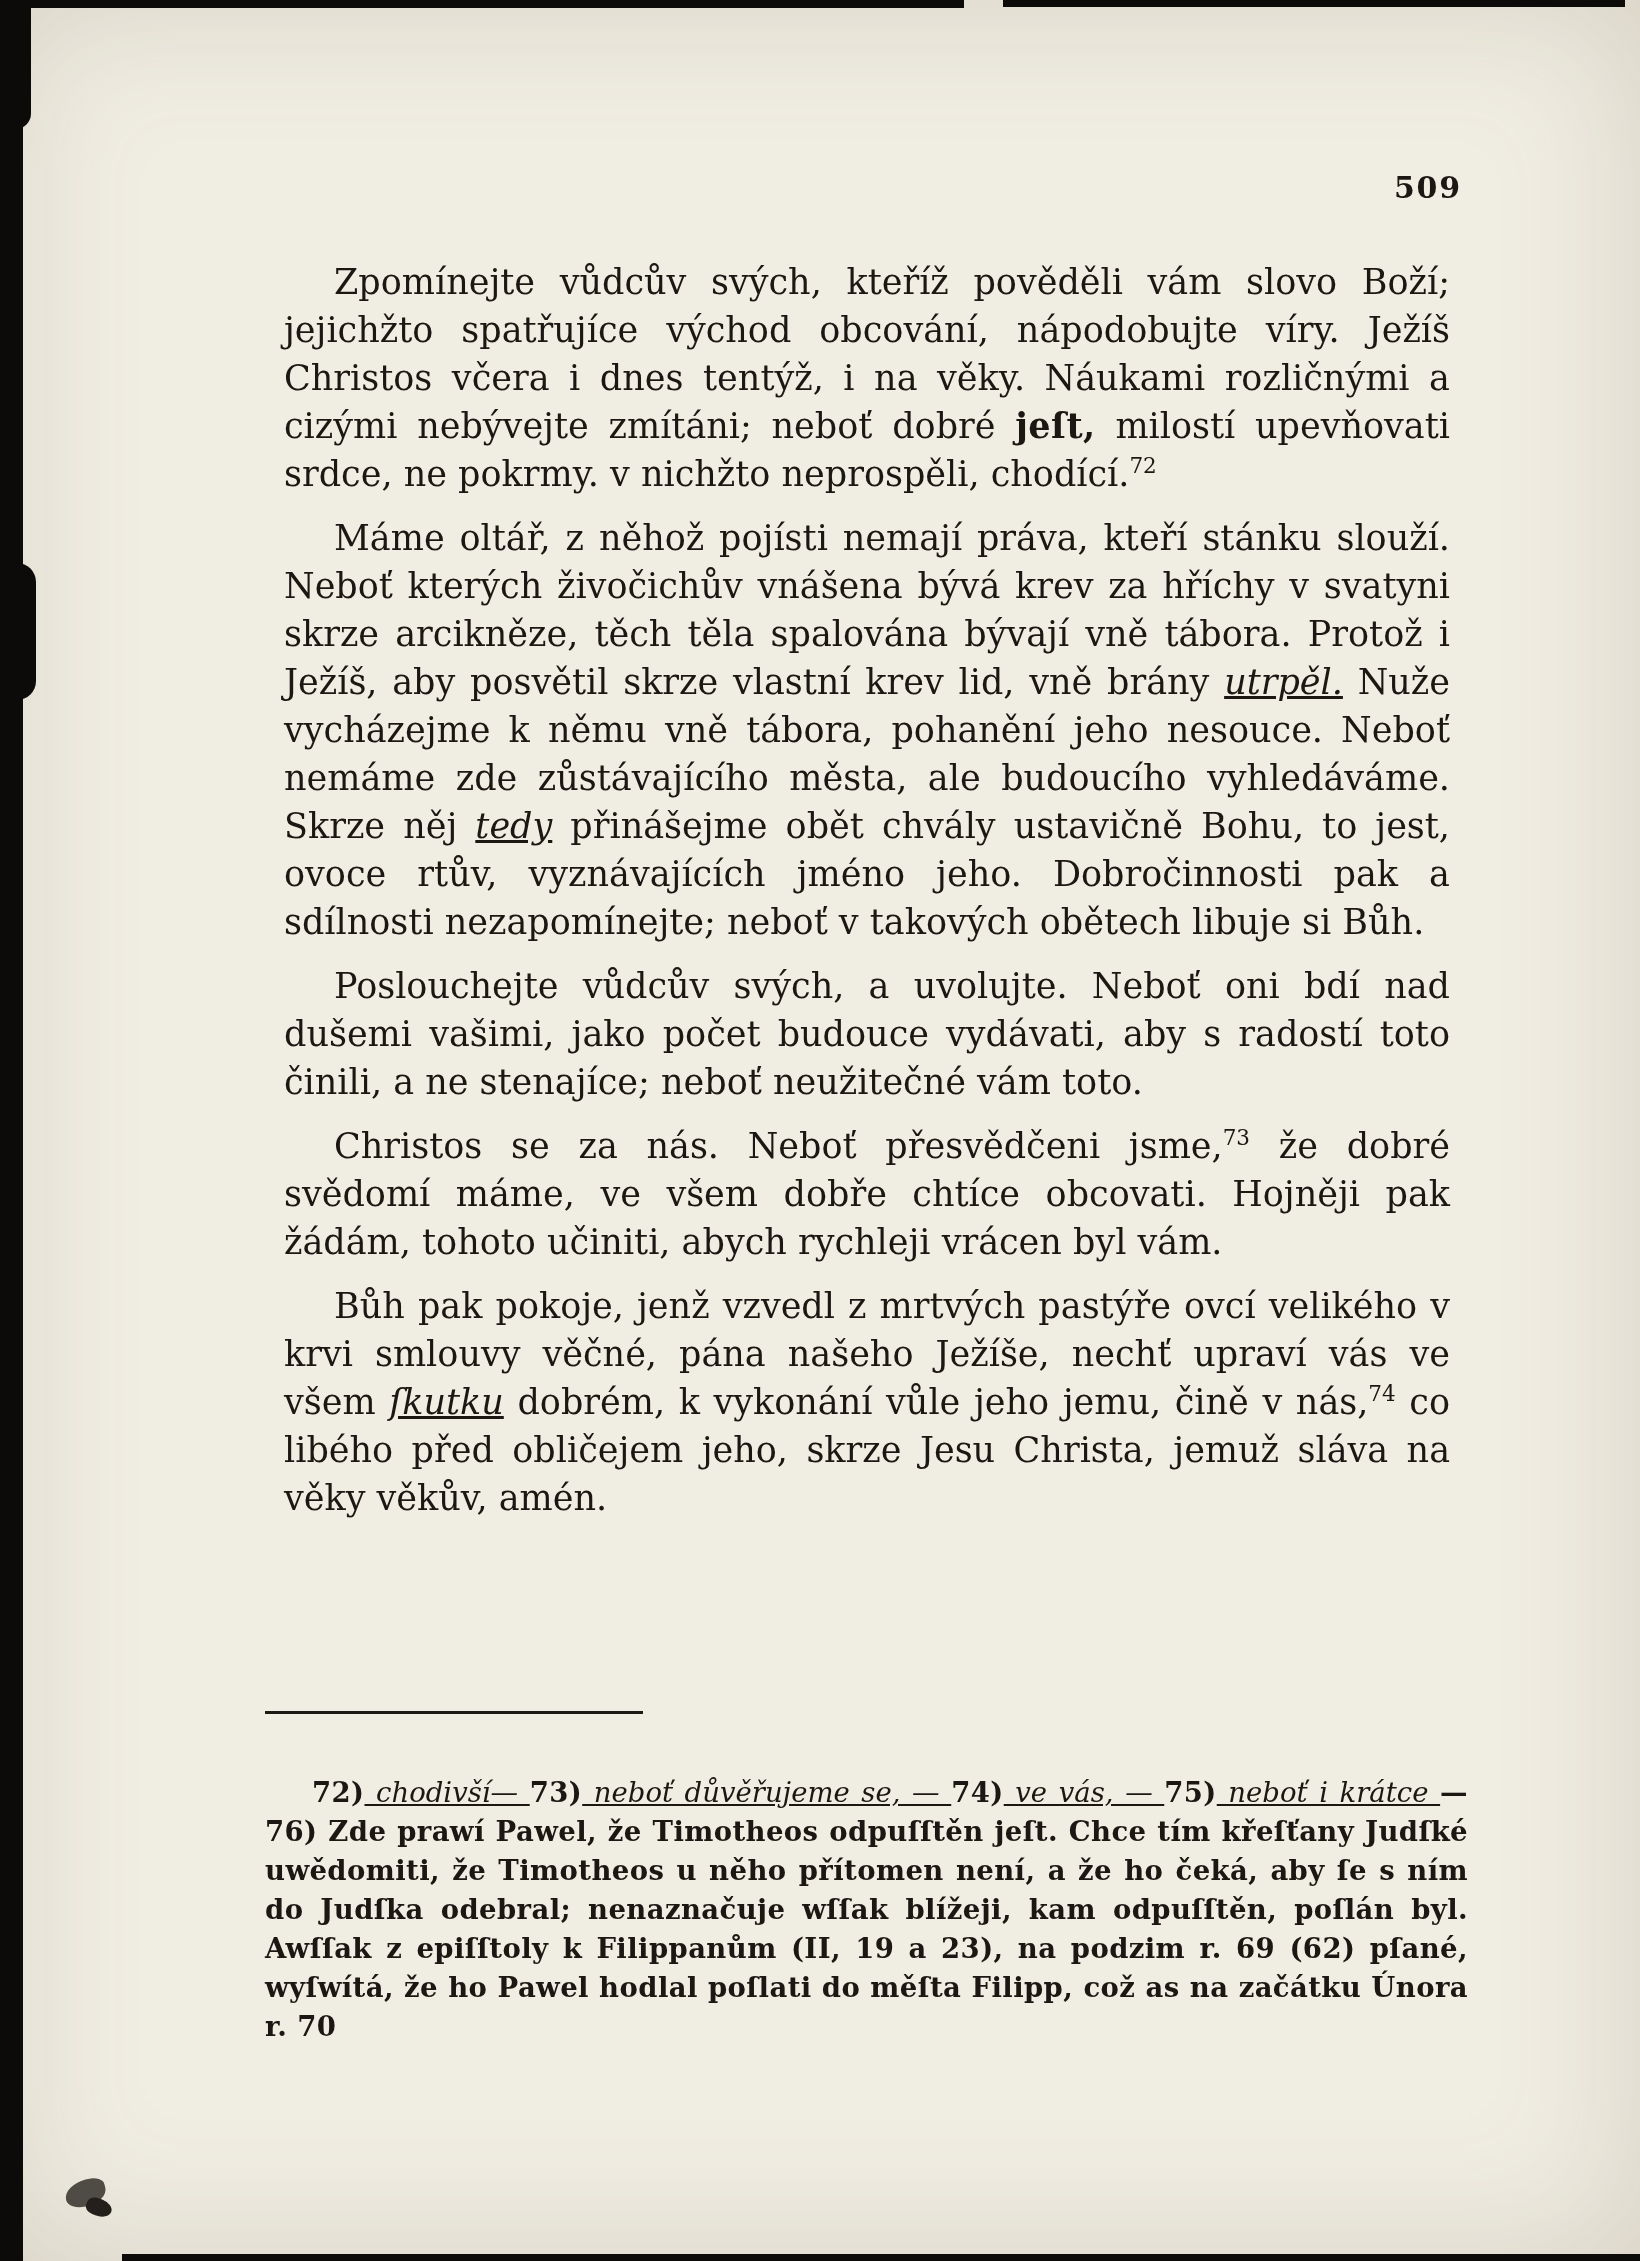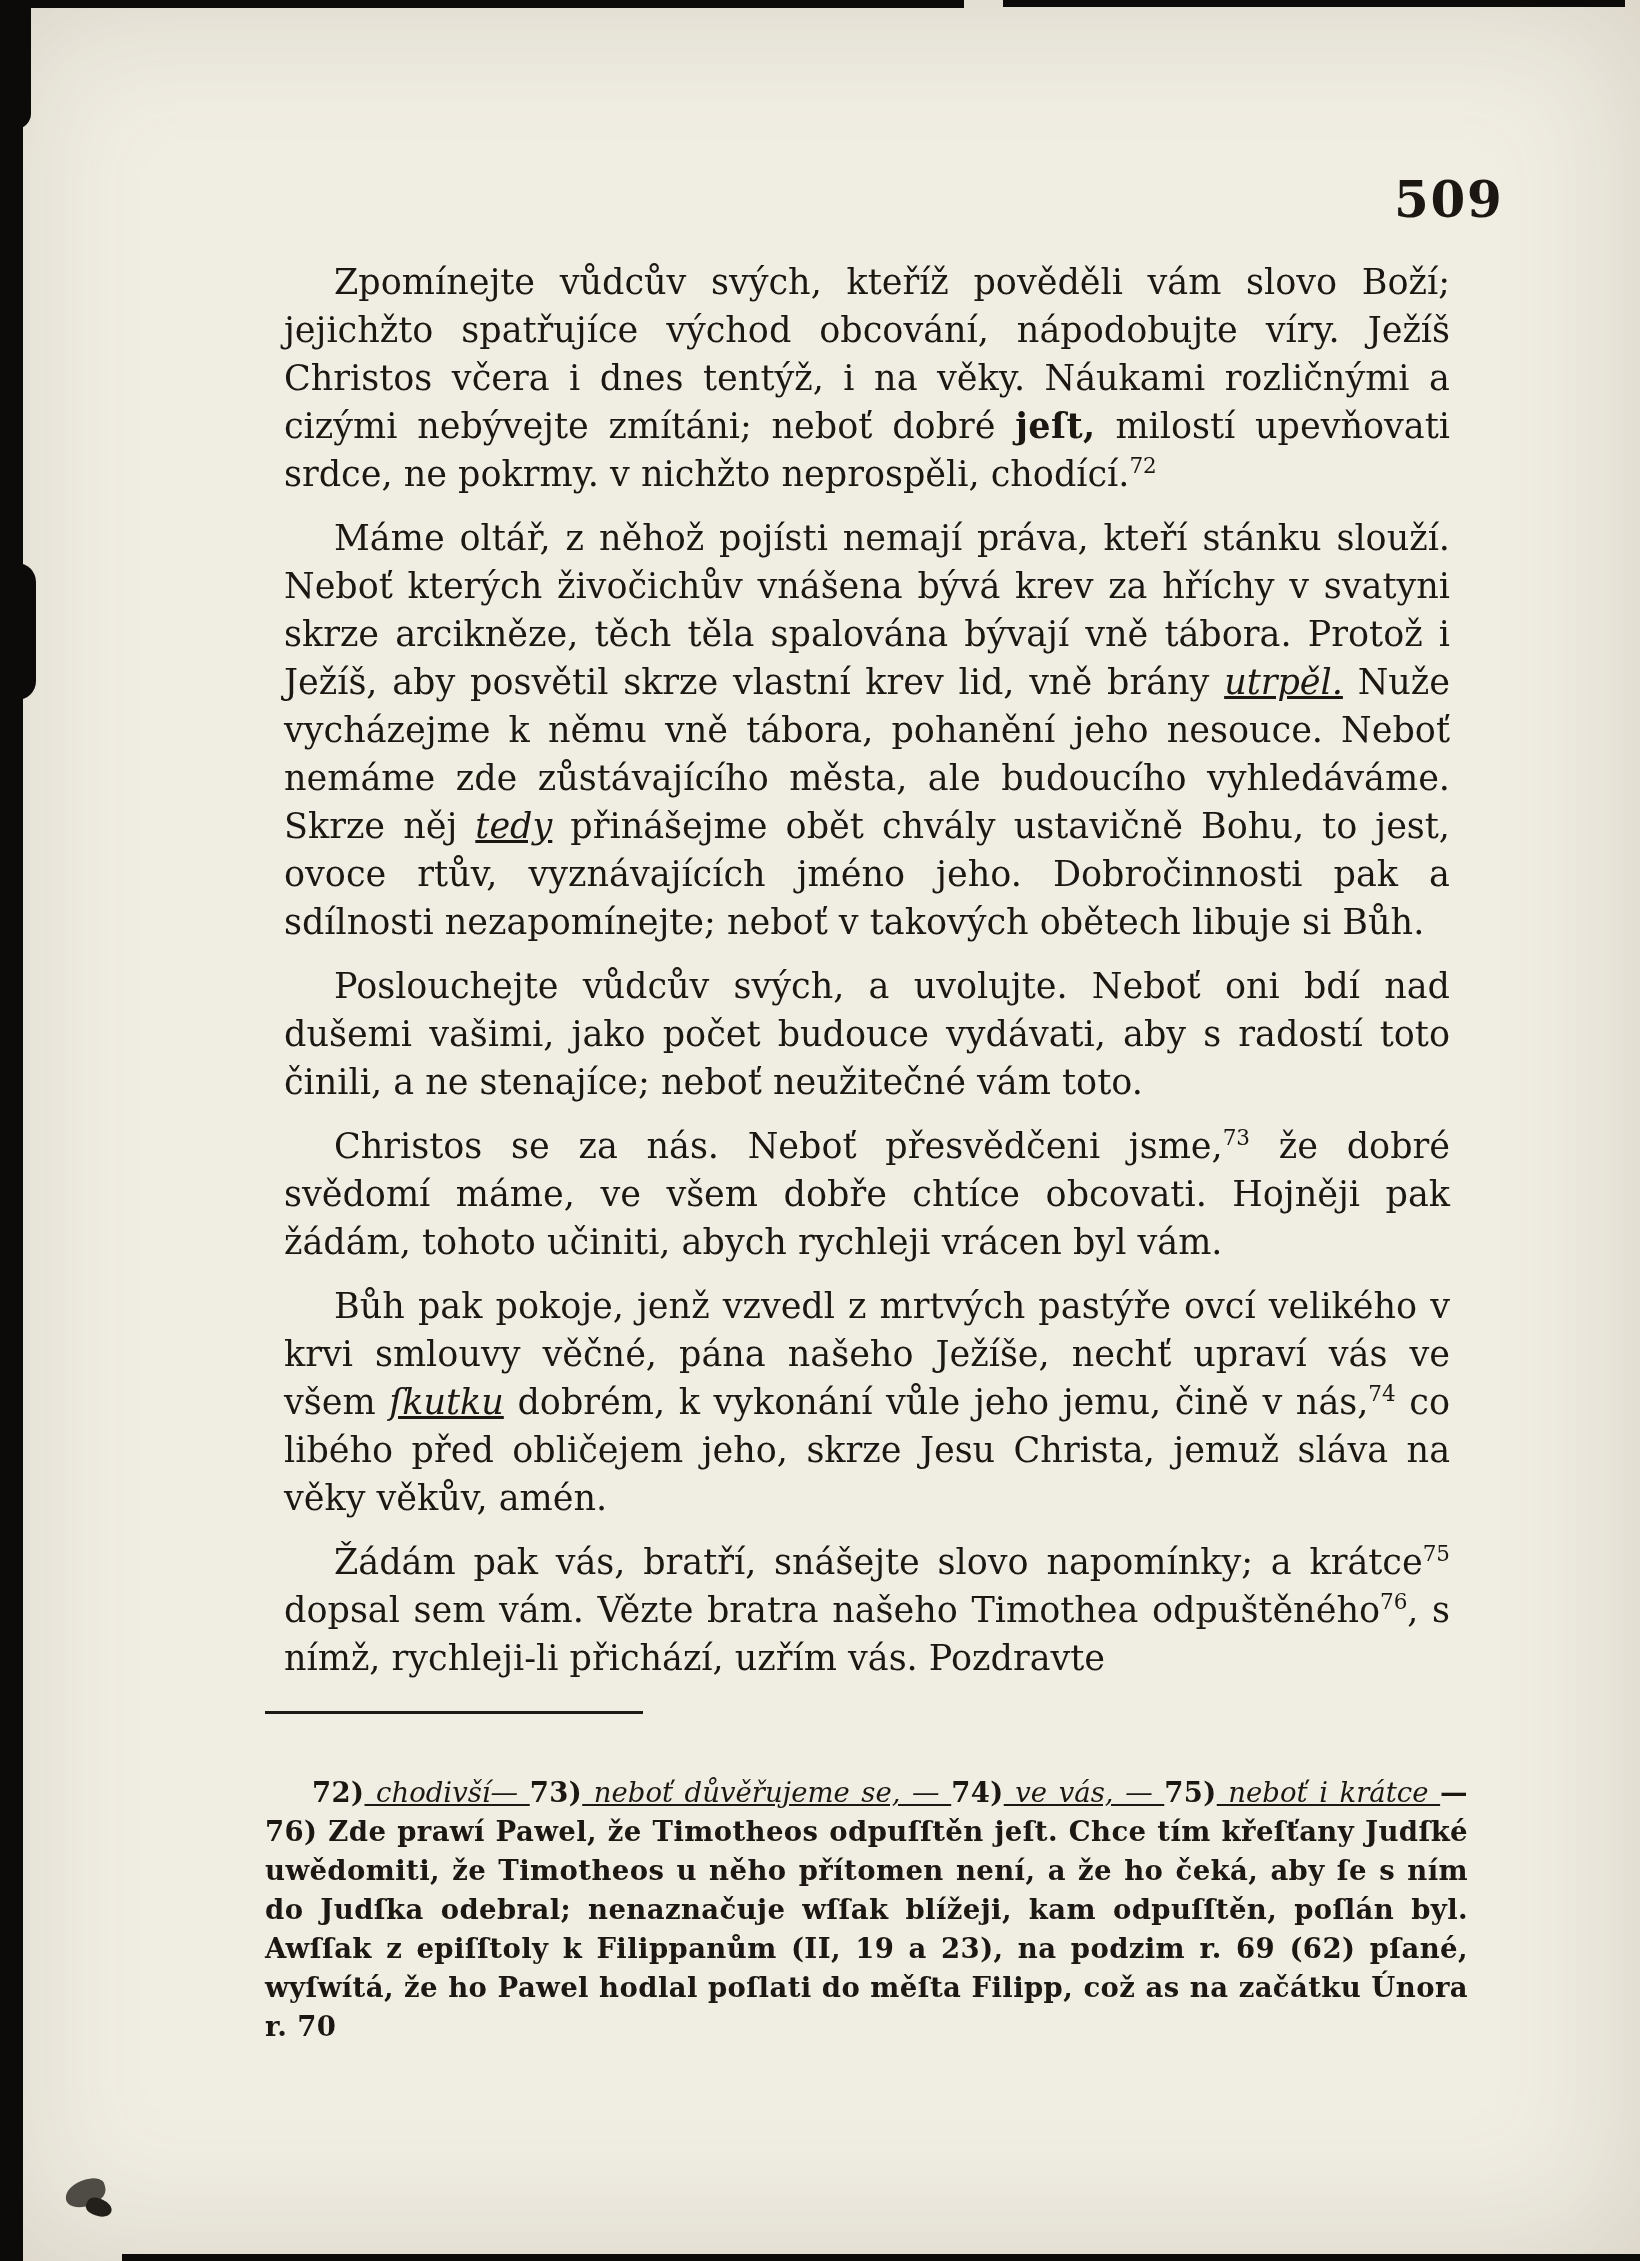--- a/index.html
+++ b/index.html
@@ -23,21 +23,21 @@
   .edge-top-a  { position: absolute; left: 23px;  top: 0; width: 941px; height: 7.7px; background: #0c0b09; }
   .edge-top-b  { position: absolute; left: 1003px; top: 0; width: 622px; height: 6.9px; background: #0c0b09; }
   .edge-bottom { position: absolute; left: 122px; bottom: 0; width: 1519px; height: 6.9px; background: #0c0b09; }
   .smudge-a { position: absolute; left: 65px; top: 2180px; width: 41px; height: 26px; background: #34302a;
               border-radius: 62% 38% 55% 45%; transform: rotate(-14deg); opacity: .85; }
   .smudge-b { position: absolute; left: 86px; top: 2199px; width: 26px; height: 17px; background: #23201b;
               border-radius: 45% 55% 60% 40%; transform: rotate(22deg); }
 
   .page-number {
     position: absolute; top: 170px; left: 1394px;
-    font-size: 50px; font-weight: bold; letter-spacing: 1.7px;
+    font-size: 30px; font-weight: bold; letter-spacing: 1.7px;
   }
   .body-text {
     position: absolute; top: 242px; left: 268px; width: 1198px;
     font-size: 35px; line-height: 48px; text-align: justify;
   }
   .para { margin: 16px; text-indent: 50px; }
   .roman { }
   .italic { font-style: italic; text-decoration: underline; }
   .fraktur { font-weight: bold; letter-spacing: 0.4px; }
   sup.sup, .sup { font-size: 21.5px; line-height: 0; vertical-align: super; letter-spacing: 0; }
@@ -68,21 +68,20 @@
   <div class="smudge-b"></div>
 
   <div class="page-number">509</div>
 
   <div class="body-text">
       <p class="para"><span class="roman">Zpomínejte vůdcův svých, kteříž pověděli vám slovo Boží; jejichžto spatřujíce východ obcování, nápodobujte víry. Ježíš Christos včera i dnes tentýž, i na věky. Náukami rozličnými a cizými nebývejte zmítáni; neboť dobré </span><span class="fraktur">jeſt,</span><span class="roman"> milostí upevňovati srdce, ne pokrmy. v nichžto neprospěli, chodící.</span><sup class="sup">72</sup></p>
       <p class="para"><span class="roman">Máme oltář, z něhož pojísti nemají práva, kteří stánku slouží. Neboť kterých živočichův vnášena bývá krev za hříchy v svatyni skrze arcikněze, těch těla spalována bývají vně tábora. Protož i Ježíš, aby posvětil skrze vlastní krev lid, vně brány </span><span class="italic">utrpěl.</span><span class="roman"> Nuže vycházejme k němu vně tábora, pohanění jeho nesouce. Neboť nemáme zde zůstávajícího města, ale budoucího vyhledáváme. Skrze něj </span><span class="italic">tedy</span><span class="roman"> přinášejme obět chvály ustavičně Bohu, to jest, ovoce rtův, vyznávajících jméno jeho. Dobročinnosti pak a sdílnosti nezapomínejte; neboť v takových obětech libuje si Bůh.</span></p>
       <p class="para"><span class="roman">Poslouchejte vůdcův svých, a uvolujte. Neboť oni bdí nad dušemi vašimi, jako počet budouce vydávati, aby s radostí toto činili, a ne stenajíce; neboť neužitečné vám toto.</span></p>
       <p class="para"><span class="roman">Christos se za nás. Neboť přesvědčeni jsme,</span><sup class="sup">73</sup><span class="roman"> že dobré svědomí máme, ve všem dobře chtíce obcovati. Hojněji pak žádám, tohoto učiniti, abych rychleji vrácen byl vám.</span></p>
       <p class="para"><span class="roman">Bůh pak pokoje, jenž vzvedl z mrtvých pastýře ovcí velikého v krvi smlouvy věčné, pána našeho Ježíše, nechť upraví vás ve všem </span><span class="italic">ſkutku</span><span class="roman"> dobrém, k vykonání vůle jeho jemu, čině v nás,</span><sup class="sup">74</sup><span class="roman"> co libého před obličejem jeho, skrze Jesu Christa, jemuž sláva na věky věkův, amén.</span></p>
-      <p class="para"><span class="roman">Žádám pak vás, bratří, snášejte slovo napomínky; a krátce</span><sup class="sup">75</sup><span class="roman"> dopsal sem vám. Vězte bratra našeho Timothea odpuštěného</span><sup class="sup">76</sup><span class="roman">, s nímž, rychleji-li přichází, uzřím vás. Pozdravte</span></p>
     </div>
 
   <div class="footnote-rule"></div>
 
   <div class="footnotes"><span class="fraktur">72)</span><span class="italic"> chodivší— </span><span class="fraktur">73)</span><span class="italic"> neboť důvěřujeme se, — </span><span class="fraktur">74)</span><span class="italic"> ve vás, — </span><span class="fraktur">75)</span><span class="italic"> neboť i krátce </span><span class="fraktur">— </span><span class="fraktur">76)</span><span class="fraktur"> Zde prawí Pawel, že Timotheos odpuſſtěn jeſt. Chce tím křeſťany Judſké uwědomiti, že Timotheos u něho přítomen není, a že ho čeká, aby ſe s ním do Judſka odebral; nenaznačuje wſſak blížeji, kam odpuſſtěn, poſlán byl. Awſſak z epiſſtoly k Filippanům (II, 19 a 23), na podzim r. 69 (62) pſané, wyſwítá, že ho Pawel hodlal poſlati do měſta Filipp, což as na začátku Února r. 70</span></div>
 
 </div>
 
 
 </body></html>

